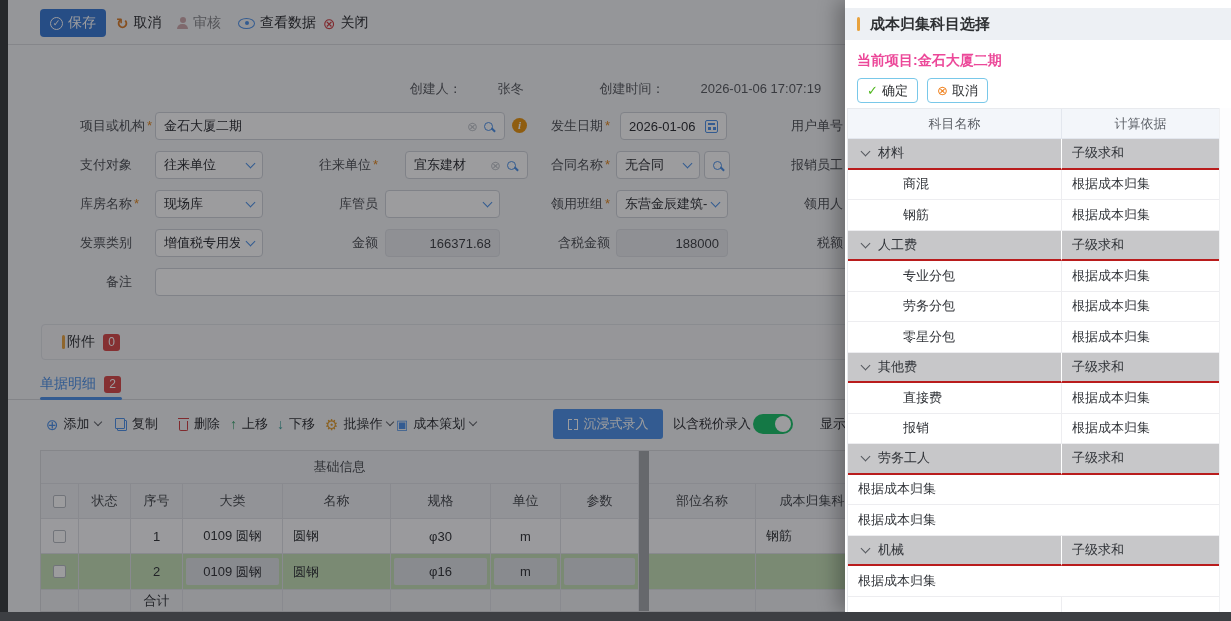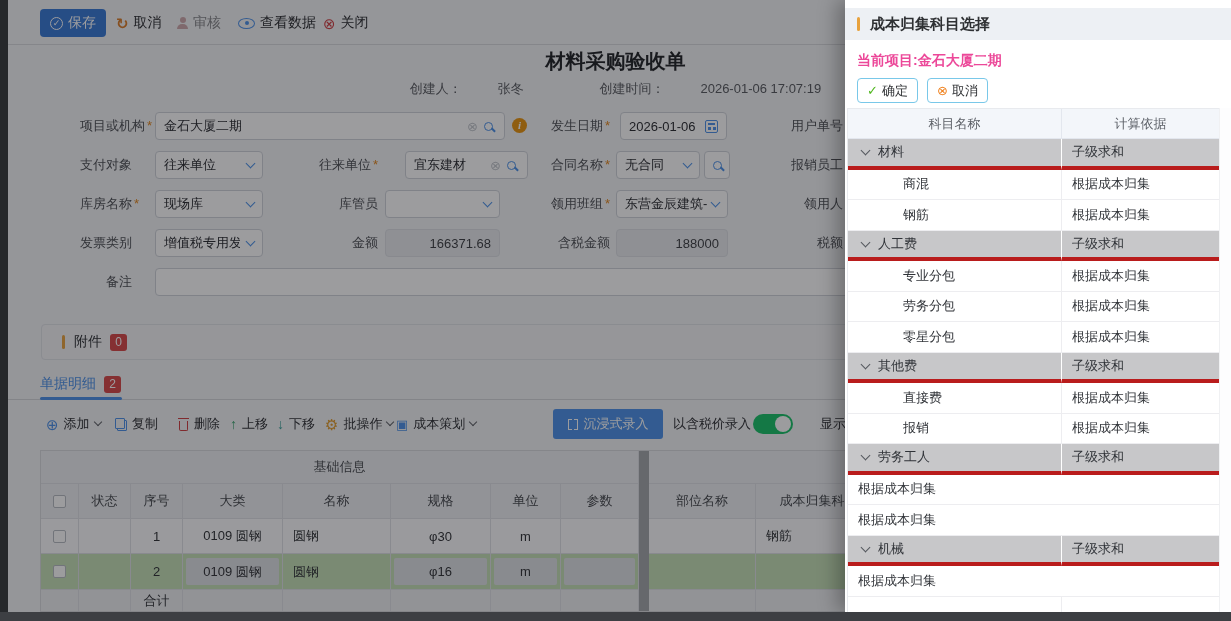--- a/index.html
+++ b/index.html
@@ -55,21 +55,21 @@
   .cal::after { content:''; position:absolute; left:2px; top:6px; width:3px; height:3px; background:#4a90e8; box-shadow:5px 0 0 #4a90e8; }
   .sbtn { position:absolute; width:26px; height:28px; background:#fff; border:1px solid #cfd3d9; border-radius:4px;
     display:flex; align-items:center; justify-content:center; cursor:pointer; }
   .info-ic { position:absolute; width:15px; height:15px; border-radius:50%; background:#e8930c; color:#fff;
     font:italic bold 11px "Liberation Serif",serif; text-align:center; line-height:15px; }
 
   
   .attach-bar { position:absolute; left:41px; top:324px; width:1182px; height:36px; background:#f4f5f7;
     border:1px solid #e0e3e7; border-radius:4px; display:flex; align-items:center; cursor:pointer; }
   .orange-bar { width:3px; height:14px; background:#e8a23d; border-radius:2px; margin-left:20px; }
-  .attach-label { font-size:14px; color:#2b2d31; margin-left:9px; }
+  .attach-label { font-size:14px; color:#2b2d31; margin-left:2px; }
   .badge { min-width:17px; height:17px; background:#d84545; color:#fff; font-size:12px; border-radius:3px;
     line-height:17px; text-align:center; padding:0 3px; margin-left:8px; }
   .tabs-line { position:absolute; left:8px; top:399px; width:1223px; height:1px; background:#d4d6da; }
   .tab { position:absolute; left:40px; top:371px; height:26px; display:flex; align-items:center; cursor:pointer; }
   .tab-label { font-size:14px; color:#4a90e8; }
   .tab-underline { position:absolute; left:40px; top:397px; width:82px; height:3px; background:#4a90e8; border-radius:2px; }
 
   
   .gtb { position:absolute; top:408px; height:32px; display:flex; align-items:center; gap:5px;
     font-size:13px; color:#2b2d31; cursor:pointer; }
@@ -128,21 +128,21 @@
   .ptable { position:absolute; left:2px; top:108px; width:372px; height:504px; overflow:hidden;
     border-left:1px solid #e8eaee; border-top:1px solid #e8eaee; }
   .phead { display:flex; height:30px; background:#f3f6fa; border-bottom:1px solid #e3e7ee; }
   .phead-cell { flex:none; display:flex; align-items:center; justify-content:center; font-size:13px; color:#5b5f66; }
   .phead-cell:first-child { width:214px; border-right:1px solid #e3e7ee; }
   .phead-cell:last-child { flex:1; }
   .prow { display:flex; height:30.5px; background:#fff; cursor:pointer; }
   .pcell { flex:none; display:flex; align-items:center; font-size:13px; color:#303338; overflow:hidden; white-space:nowrap; }
   .pcell.name { width:214px; padding-left:55px; border-right:1px solid #ededf0; border-bottom:1px solid #ededf0; }
   .pcell.basis { flex:1; padding-left:10px; border-bottom:1px solid #ededf0; }
-  .prow.group .pcell { background:#c7c7c9; border-bottom:4px solid #b91c1c; }
+  .prow.group .pcell { background:#c7c7c9; border-bottom:2px solid #b91c1c; }
   .prow.group .pcell.name { padding-left:14px; border-right:1px solid #fff; gap:9px; }
   .pchev { width:7px; height:7px; border-right:1.5px solid #55585e; border-bottom:1.5px solid #55585e;
     transform:rotate(45deg); margin-top:-3px; flex:none; }
   .prow.partial { height:30px; }
   .pscroll { position:absolute; right:0; top:108px; width:12px; height:504px; background:#fdfdfe; border-left:1px solid #f0f1f3; }
 
   .bottom-bar { position:absolute; left:0; top:612px; width:1231px; height:9px; background:#3d3f43; z-index:40; }
 </style>
 </head>
 <body>
@@ -166,21 +166,20 @@
     <div class="tb-item" style="left:238px">
       <span class="eye"></span>
       <span>查看数据</span>
     </div>
     <div class="tb-item" style="left:323px">
       <span class="ic-closex">⊗</span>
       <span>关闭</span>
     </div>
     <div class="tb-divider"></div>
 
-    <div class="doc-title">材料采购验收单</div>
     <div class="doc-meta">
       <span><span>创建人：</span><span>张冬</span></span>
       <span><span>创建时间：</span><span>2026-01-06 17:07:19</span></span>
     </div>
 
     <div class="flabel req" style="left:80px;top:112px">项目或机构</div>
     <div class="fctrl" style="left:155px;top:112px;width:350px">
       <span class="txt">金石大厦二期</span>
       <span class="grow"></span>
       <span class="clear-ic">⊗</span>

